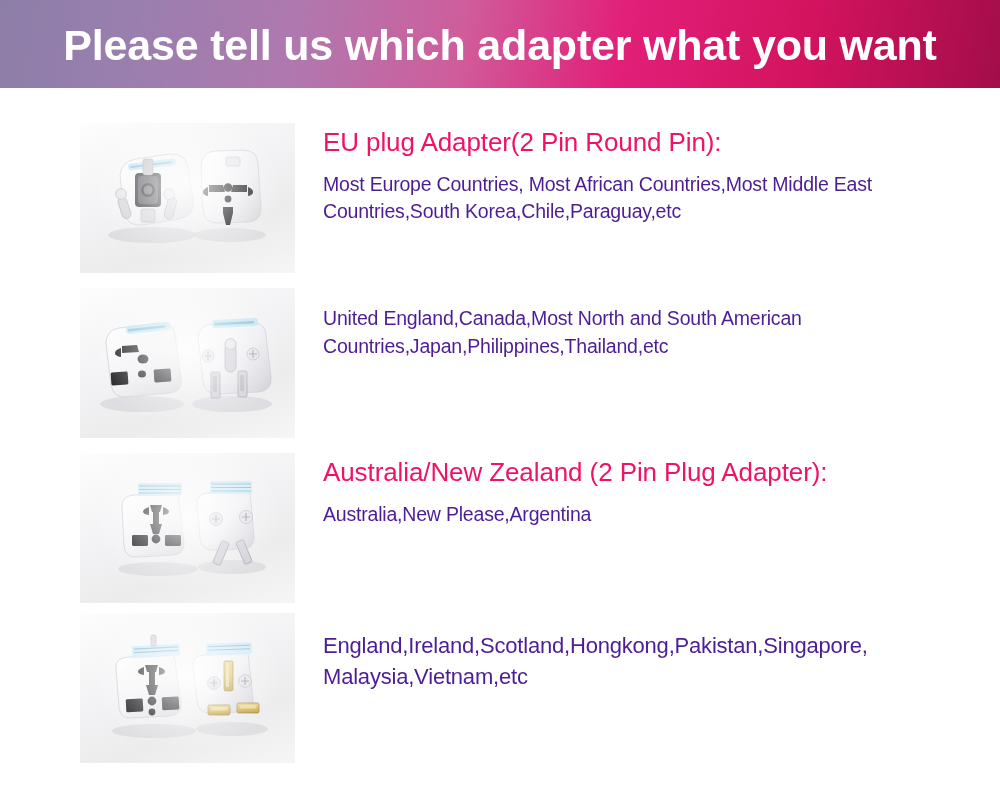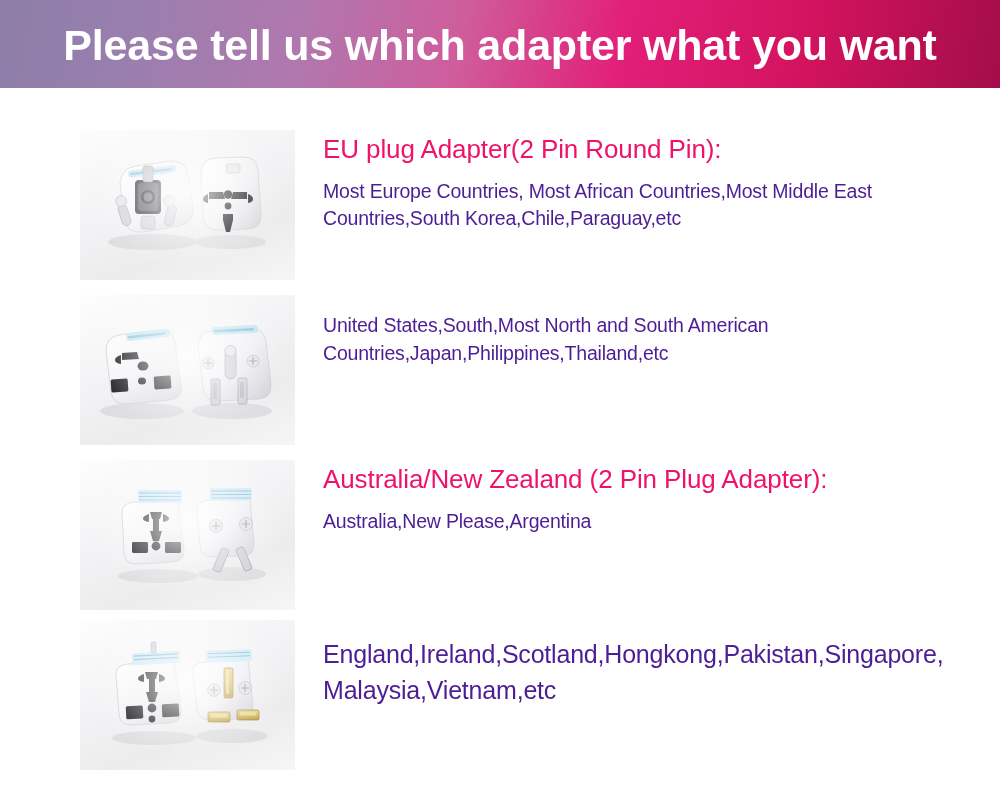--- a/index.html
+++ b/index.html
@@ -32,21 +32,21 @@
     color:#ffffff;
     font-size:43px;
     font-weight:600;
     letter-spacing:-0.2px;
     white-space:nowrap;
     line-height:1;
     transform:translateY(1px);
   }
 
   
-  .rows { position:absolute; left:0; top:88px; width:1000px; height:712px; }
+  .rows { position:absolute; left:0; top:81px; width:1000px; height:712px; }
 
   .row {
     position:absolute;
     left:80px;
     width:880px;
     display:flex;
     align-items:flex-start;
   }
   .row-1 { top:42px;  height:158px; }
   .row-2 { top:207px; height:158px; }
@@ -82,21 +82,21 @@
     white-space:nowrap;
   }
   .body {
     margin-top:13px;
     color:#4c1d95;
     font-size:19.5px;
     font-weight:400;
     line-height:1.42;
     letter-spacing:-0.2px;
   }
-  .body.small { font-size:25px; }
+  .body.small { font-size:22px; }
 </style>
 </head>
 <body>
 
 <div class="page">
 
   <div class="banner">
     <div class="banner-title">Please tell us which adapter what you want</div>
   </div>
 
@@ -200,21 +200,21 @@
           <rect x="145" y="54" width="11" height="30" rx="5.5" fill="#cfcfd6" stroke="#a6a6b0" stroke-width="0.8"></rect>
           <circle cx="150.5" cy="56" r="5.5" fill="#e4e4e9" stroke="#aaaab4" stroke-width="0.8"></circle>
 
           <rect x="131" y="84" width="9" height="26" rx="1.6" fill="#d2d2d9" stroke="#a5a5af" stroke-width="0.8"></rect>
           <rect x="133" y="88" width="4" height="16" rx="1" fill="#bcbcc4"></rect>
           <rect x="158" y="83" width="9" height="26" rx="1.6" fill="#d2d2d9" stroke="#a5a5af" stroke-width="0.8"></rect>
           <rect x="160" y="87" width="4" height="16" rx="1" fill="#bcbcc4"></rect>
         </svg>
       </div>
       <div class="text">
-        <div class="body">United States,South,Most North and South American Countries,Japan,Philippines,Thailand,etc</div>
+        <div class="body">United England,Canada,Most North and South American Countries,Japan,Philippines,Thailand,etc</div>
       </div>
     </div>
 
     <div class="row row-3">
       <div class="photo">
         <svg class="plug-svg" viewBox="0 0 215 150">
           <defs>
             <linearGradient id="aubodyA" x1="0" y1="0" x2="1" y2="1">
               <stop offset="0" stop-color="#ffffff"></stop>
                 <stop offset="0.5" stop-color="#f2f2f5"></stop>

